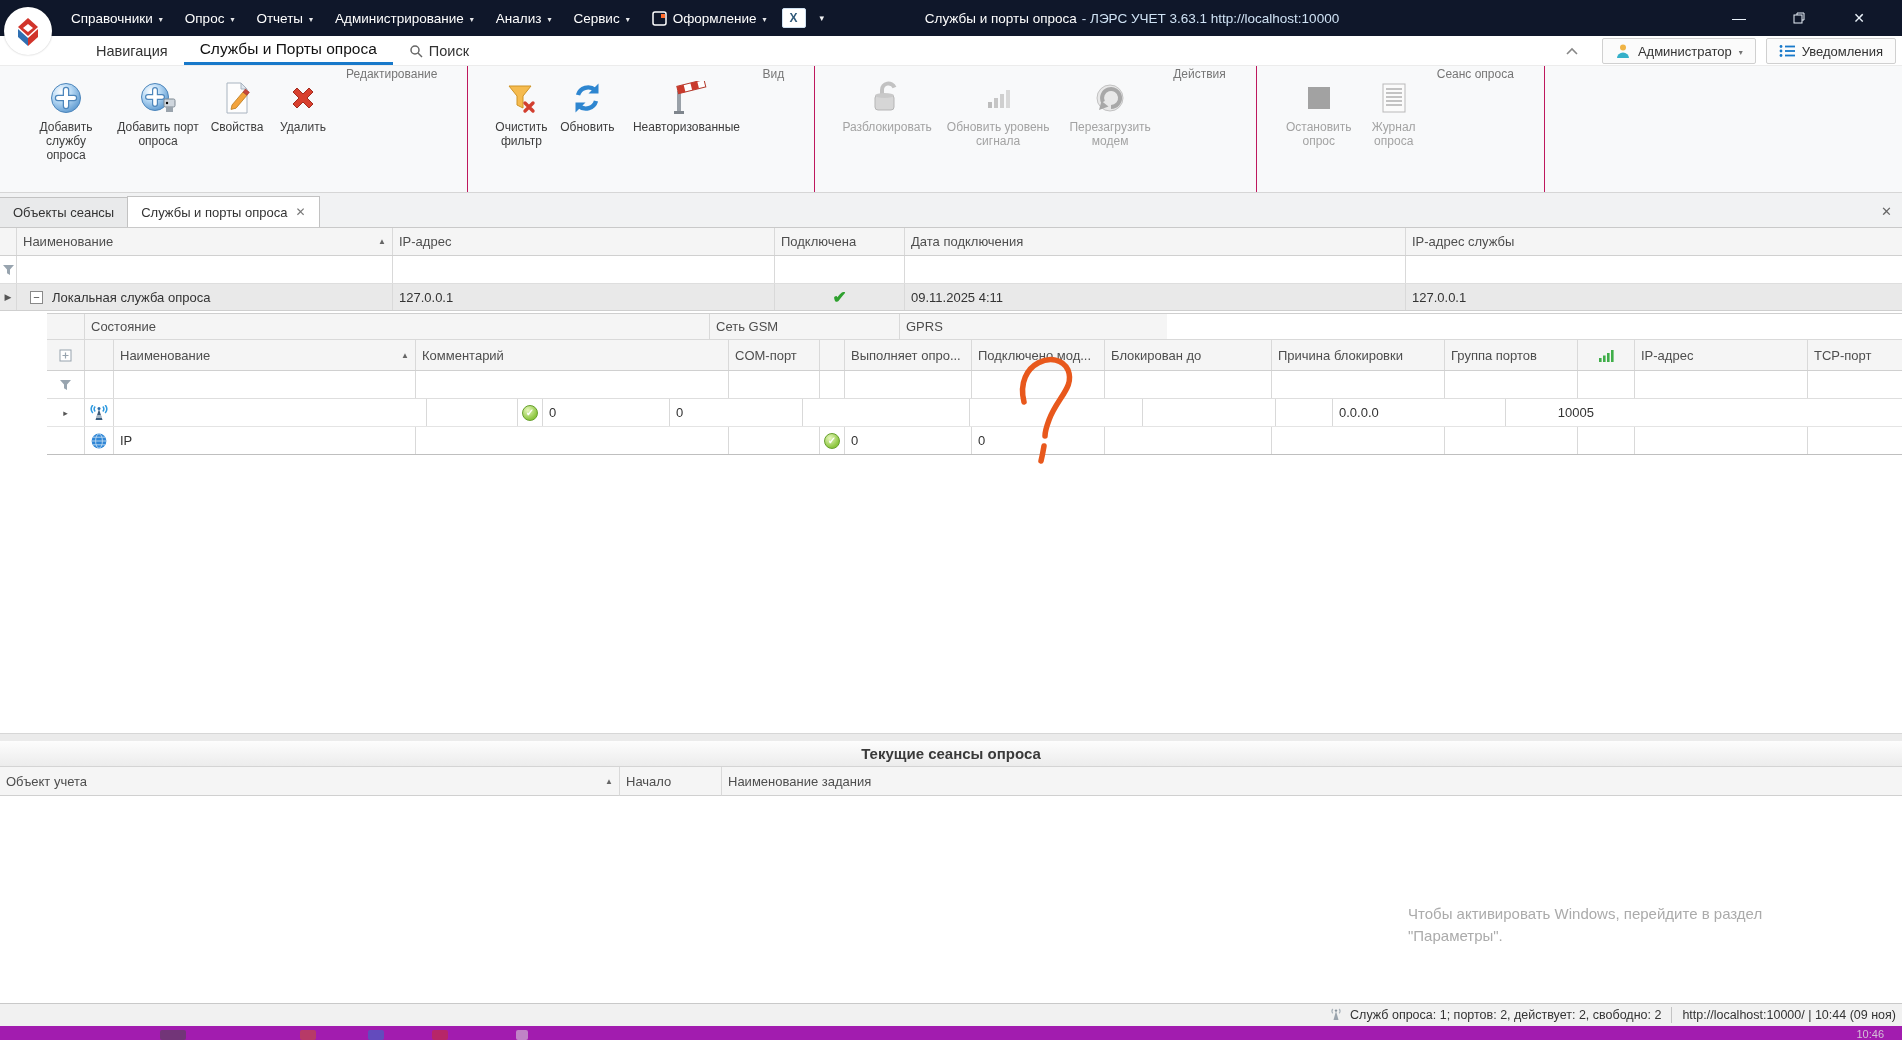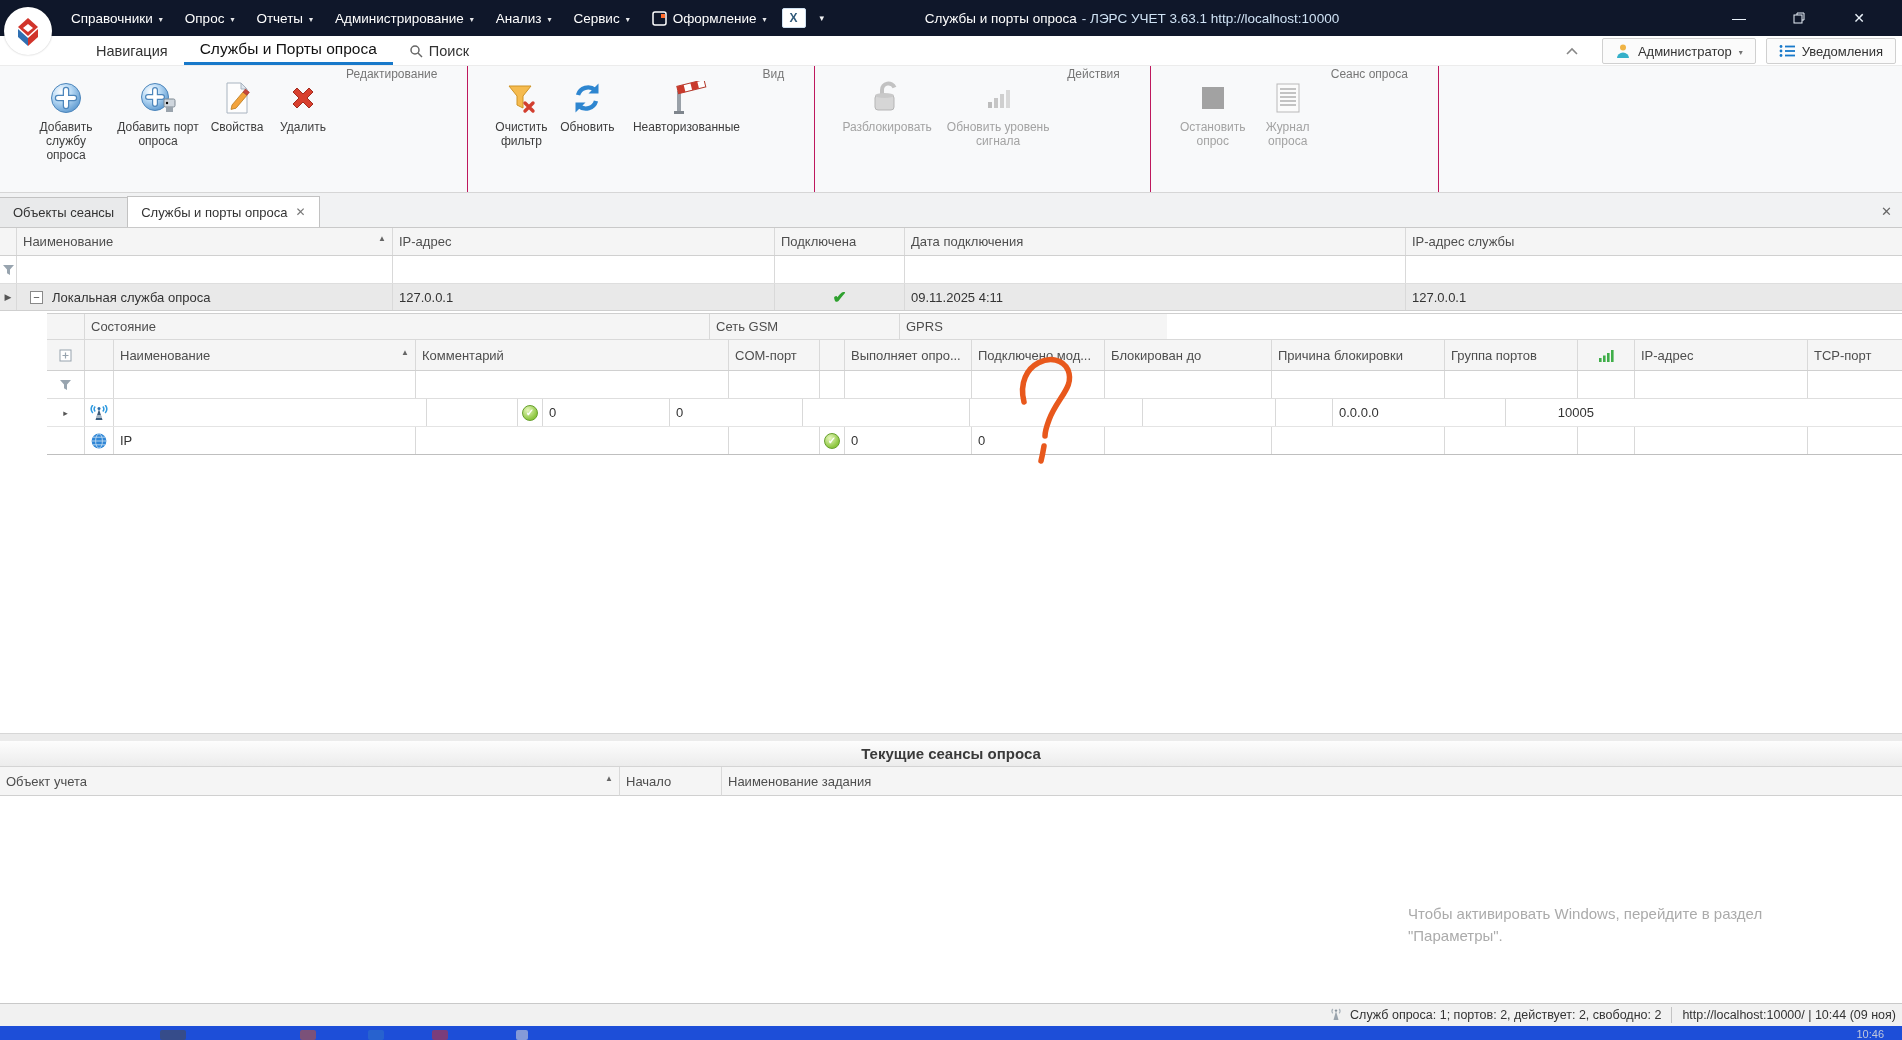--- a/index.html
+++ b/index.html
@@ -50,21 +50,21 @@
   
   .row{display:flex;align-items:stretch}
   .cell{border-right:1px solid #d9d9d9;padding:0 6px;display:flex;align-items:center;overflow:hidden;white-space:nowrap}
   .hdr{background:#f5f5f5;color:#4e4e4e}
   .main-grid{position:absolute;top:228px;left:0;width:1902px}
   .gh{height:28px;border-bottom:1px solid #d0d0d0}
   .gf{height:28px;border-bottom:1px solid #dedede;background:#fff}
   .gm{height:27px;background:#e9e9e9;border-bottom:1px solid #cfcfcf}
   .mc0{width:17px;justify-content:center;padding:0}
   .mc1{width:376px}.mc2{width:382px}.mc3{width:130px;justify-content:center}.mc4{width:501px}.mc5{width:496px;border-right:none}
-  .sortwrap{flex:1;display:flex;justify-content:space-between}
+  .sortwrap{flex:1;display:flex;align-items:center;justify-content:space-between}
   .sort-asc{font-size:8px;color:#666;margin-left:4px}
   .rowptr{color:#555;font-size:9px}
   .expander{width:13px;height:13px;border:1px solid #898989;background:#fff;font-size:11px;line-height:10px;text-align:center;color:#444;margin:0 9px 0 13px;flex:none}
   .bigcheck{color:#2fa12f;font-size:17px;font-weight:bold}
 
   
   .detail{position:absolute;top:313px;left:47px;width:1855px}
   .band{height:27px;border-top:1px solid #cfcfcf;border-bottom:1px solid #d9d9d9}
   .sh{height:31px;border-bottom:1px solid #d0d0d0}
   .sf{height:28px;border-bottom:1px solid #dedede;background:#fff}
@@ -92,21 +92,21 @@
   .watermark{position:absolute;left:1408px;top:898px;color:#9d9d9d;pointer-events:none}
   .watermark .wm-title{font-size:26px;color:#9a9a9a}
   .watermark .wm-line{font-size:15px;color:#ababab;margin-top:7px}
   .watermark .wm-line2{font-size:15px;color:#ababab;margin-top:5px}
 
   
   .statusbar{position:absolute;top:1003px;left:0;width:1902px;height:23px;background:#f1f1f1;border-top:1px solid #c9c9c9;display:flex;align-items:center;justify-content:flex-end;font-size:12.5px;color:#333}
   .sb-sep{width:1px;height:16px;background:#c4c4c4;margin:0 10px}
   .sb-left{display:flex;align-items:center;gap:7px}
   .sb-right{margin-right:6px}
-  .taskbar{position:absolute;top:1026px;left:0;width:1902px;height:14px;background:#1d4ed8;overflow:hidden}
+  .taskbar{position:absolute;top:1026px;left:0;width:1902px;height:14px;background:#a21caf;overflow:hidden}
   .tb-ic{position:absolute;top:4px;height:10px;border-radius:2px;opacity:.55}
   .tb-clock{position:absolute;right:18px;top:2px;color:#ddd;font-size:11px;opacity:.85}
 
   .annotation{position:absolute;inset:0;width:1902px;height:1040px;pointer-events:none;z-index:50}
   svg{display:block}
 </style>
 </head>
 <body>
 
 <svg width="0" height="0" style="position:absolute">
@@ -329,20 +329,30 @@
       <div class="rbtn w120 disabled">
         <span class="ric">
           <svg width="26" height="26" viewBox="0 0 26 26">
               <rect x="3" y="17" width="4" height="6" fill="#bdbdbd"></rect>
               <rect x="9" y="13" width="4" height="10" fill="#c6c6c6"></rect>
               <rect x="15" y="9" width="4" height="14" fill="#cfcfcf"></rect>
               <rect x="21" y="5" width="4" height="18" fill="#d8d8d8"></rect>
             </svg>
         </span>
         <span class="rlb">Обновить уровень сигнала</span>
+      </div>
+      <div class="rbtn w105 disabled">
+        <span class="ric">
+          <svg width="36" height="36" viewBox="0 0 36 36">
+              <circle cx="18" cy="18" r="13" fill="#e8e8e8" stroke="#c2c2c2"></circle>
+              <path d="M11 22 A9 9 0 1 1 19 27" fill="none" stroke="#a8a8a8" stroke-width="4"></path>
+              <path d="M7 30 l2.5 -9 7 5.5z" fill="#a8a8a8"></path>
+            </svg>
+        </span>
+        <span class="rlb">Перезагрузить модем</span>
       </div>
     </div>
     <div class="rglabel">Действия</div>
   </div>
 
   <div class="rgroup">
     <div class="rbtns">
       <div class="rbtn w80 disabled">
         <span class="ric">
           <svg width="28" height="28" viewBox="0 0 28 28">

